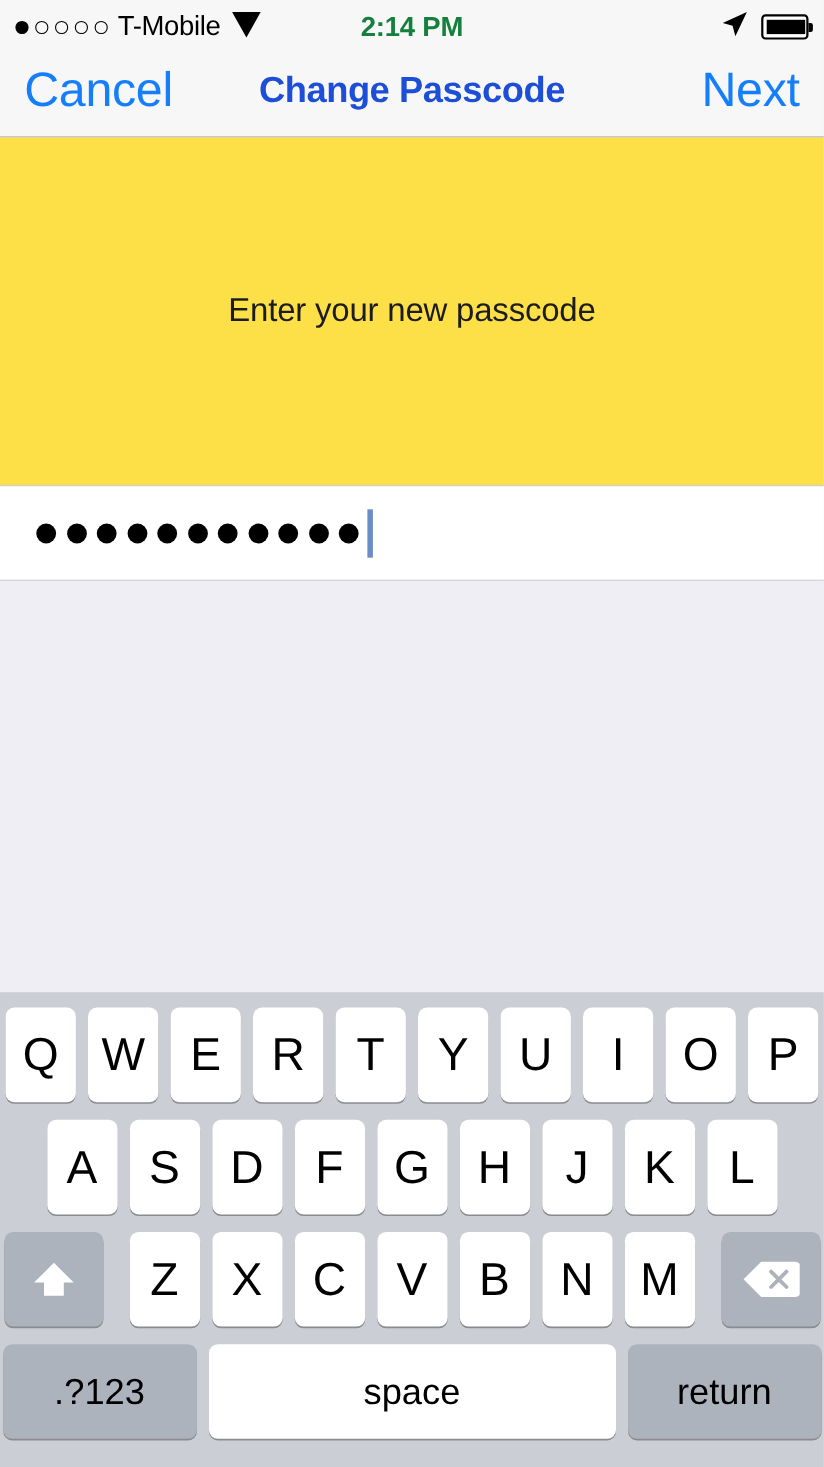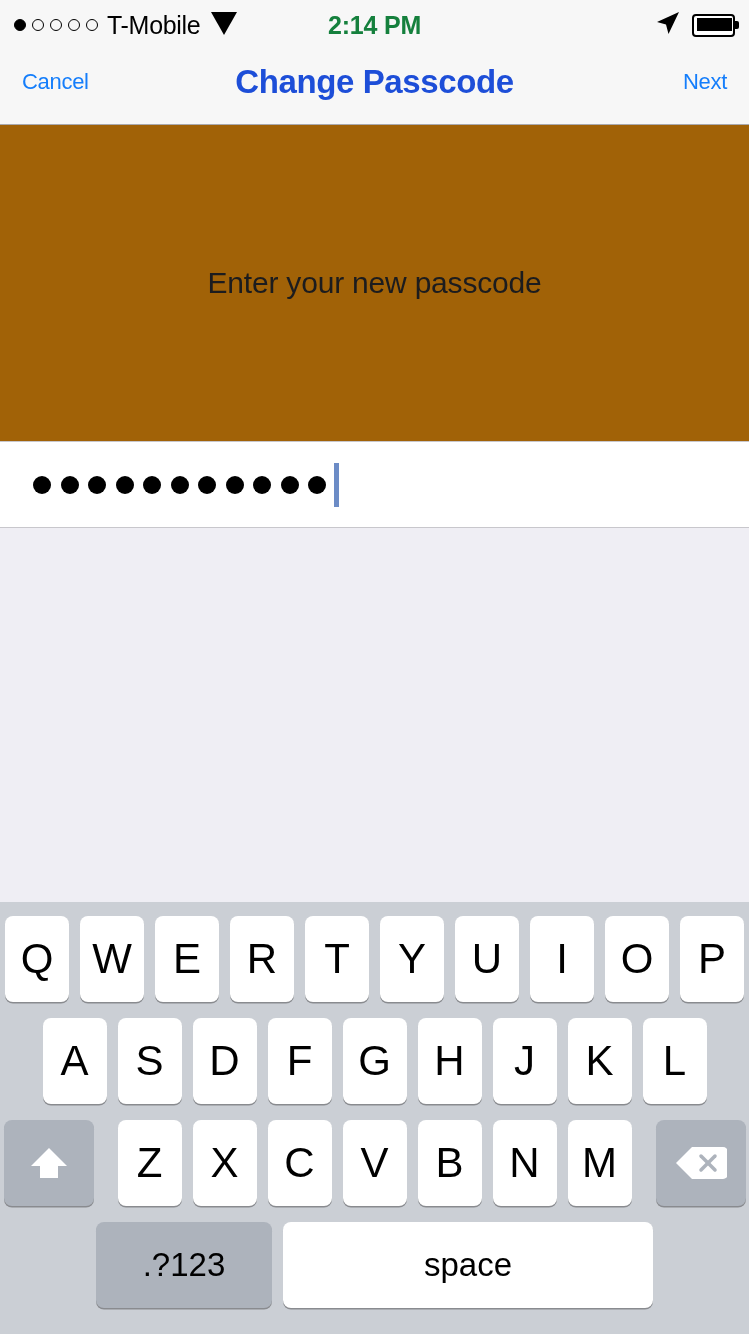--- a/index.html
+++ b/index.html
@@ -41,31 +41,31 @@
     background:#000; border-radius:0 2px 2px 0;
   }
 
   
   #nav-bar {
     position:absolute; top:40px; left:0; width:749px; height:85px;
     background:#F7F7F7; border-bottom:1px solid #A9A9AE;
     display:flex; align-items:center; justify-content:space-between;
     padding:0 22px;
   }
-  #nav-cancel, #nav-next { font-size:22px; color:#157EFB; letter-spacing:-0.3px; }
+  #nav-cancel, #nav-next { font-size:44px; color:#157EFB; letter-spacing:-0.3px; }
   #nav-title {
     position:absolute; left:0; right:0; text-align:center;
     font-size:33px; font-weight:bold; color:#1d4ed8; letter-spacing:-0.4px;
   }
   #nav-cancel, #nav-next { position:relative; z-index:2; }
 
   
   #content-upper {
     position:absolute; top:125px; left:0; width:749px; height:316px;
-    background:#a16207;
+    background:#fde047;
     display:flex; align-items:center; justify-content:center;
   }
   #prompt-text { font-size:30px; color:#1C1C1E; letter-spacing:-0.2px; }
 
   #passcode-field {
     position:absolute; top:441px; left:0; width:749px; height:87px;
     background:#FFFFFF;
     border-top:1px solid #C8C7CC; border-bottom:1px solid #C8C7CC;
     display:flex; align-items:center;
     padding-left:33px;
@@ -219,16 +219,17 @@
         <svg width="52" height="40" viewBox="0 0 52 40">
           <path d="M17,4 L48,4 a5,5 0 0 1 5,5 L53,31 a5,5 0 0 1 -5,5 L17,36 L1,20 Z" fill="#FFFFFF"></path>
           <line x1="26" y1="13" x2="40" y2="27" stroke="#ADB3BC" stroke-width="3.5" stroke-linecap="round"></line>
           <line x1="40" y1="13" x2="26" y2="27" stroke="#ADB3BC" stroke-width="3.5" stroke-linecap="round"></line>
         </svg>
       </div>
     </div>
     <div class="kb-row r4">
       <div class="key num">.?123</div>
       <div class="key space">space</div>
+      <div class="key ret">return</div>
     </div>
   </div>
 
 </div>
 
 </body></html>

